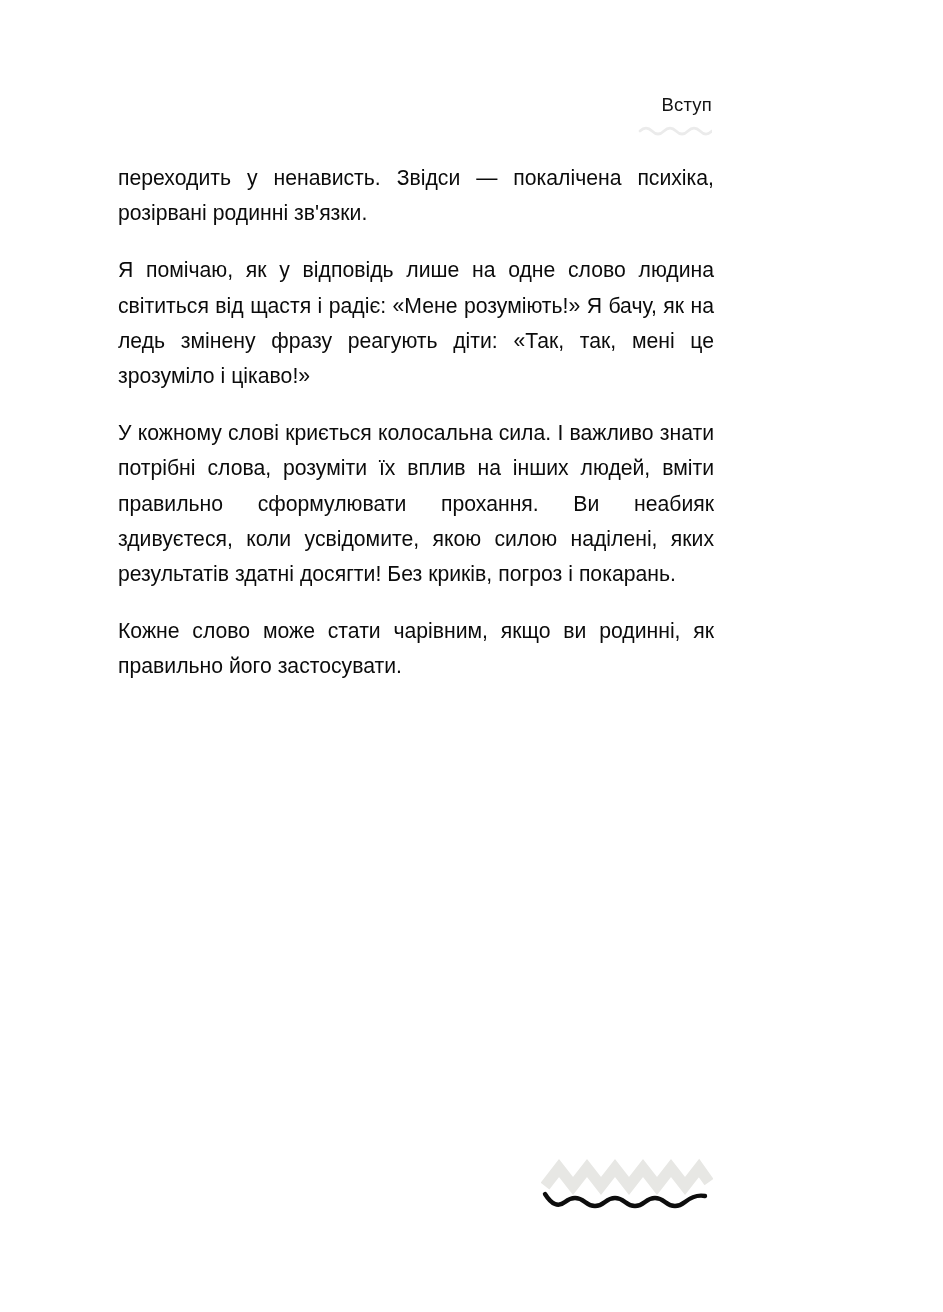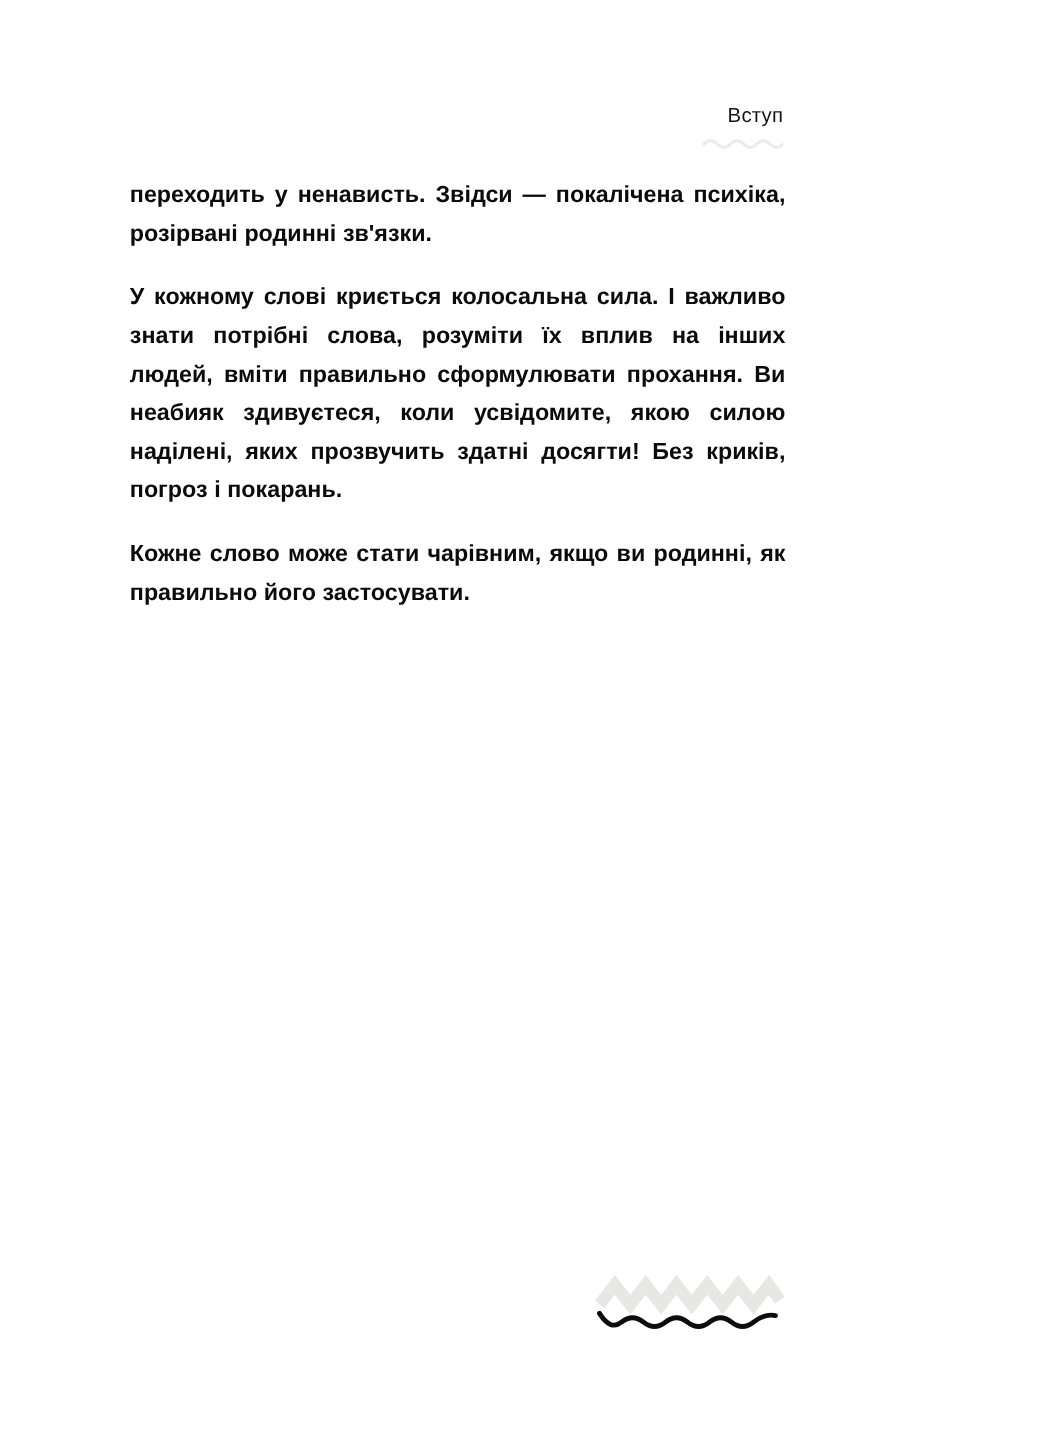--- a/index.html
+++ b/index.html
@@ -62,21 +62,20 @@
   }
   .para {
     font-size: 21.2px;
     line-height: 35.2px;
     text-align: justify;
     text-justify: inter-word;
     margin: 0 0 22px 0;
     color: #0b0b0b;
     hyphens: manual;
     word-spacing: 0.1px;
-    font-weight: bold;
   }
   .para:last-child {
     margin-bottom: 0;
   }
 
   
   .ornament {
     position: absolute;
     left: 541px;
     top: 1156px;
@@ -99,21 +98,22 @@
   <div class="header-rule">
     <span>
       <svg width="74" height="12" viewBox="0 0 74 12" aria-hidden="true">
         <path d="M2 7 Q 8 1 14 7 T 26 7 T 38 7 T 50 7 T 62 7 T 74 7" fill="none" stroke="#ebebeb" stroke-width="2.6" stroke-linecap="round"></path>
       </svg>
     </span>
   </div>
 
   <div class="content">
     <p class="para">переходить у ненависть. Звідси — покалічена психіка, розірвані родинні зв'язки.</p>
-    <p class="para">У кожному слові криється колосальна сила. І важливо знати потрібні слова, розуміти їх вплив на інших людей, вміти правильно сформулювати прохання. Ви неабияк здивуєтеся, коли усвідомите, якою силою наділені, яких прозвучить здатні досягти! Без криків, погроз і покарань.</p>
+    <p class="para">Я помічаю, як у відповідь лише на одне слово людина світиться від щастя і радіє: «Мене розуміють!» Я бачу, як на ледь змінену фразу реагують діти: «Так, так, мені це зрозуміло і цікаво!»</p>
+    <p class="para">У кожному слові криється колосальна сила. І важливо знати потрібні слова, розуміти їх вплив на інших людей, вміти правильно сформулювати прохання. Ви неабияк здивуєтеся, коли усвідомите, якою силою наділені, яких результатів здатні досягти! Без криків, погроз і покарань.</p>
     <p class="para">Кожне слово може стати чарівним, якщо ви родинні, як правильно його застосувати.</p>
   </div>
 
   <div class="ornament">
     <span>
       <svg width="172" height="62" viewBox="0 0 172 62" aria-hidden="true">
 
         <path d="M4 30 L 18 12 L 32 30 L 46 12 L 60 30 L 74 12 L 88 30 L 102 12 L 116 30 L 130 12 L 144 30 L 158 12 L 168 26" fill="none" stroke="#e7e7e4" stroke-width="11" stroke-linejoin="miter" stroke-linecap="butt"></path>
 
         <path d="M4 38 Q 14 54 24 46 T 44 46 T 64 46 T 84 46 T 104 46 T 124 46 T 144 46 T 164 40" fill="none" stroke="#0d0d0d" stroke-width="4.4" stroke-linecap="round"></path>

